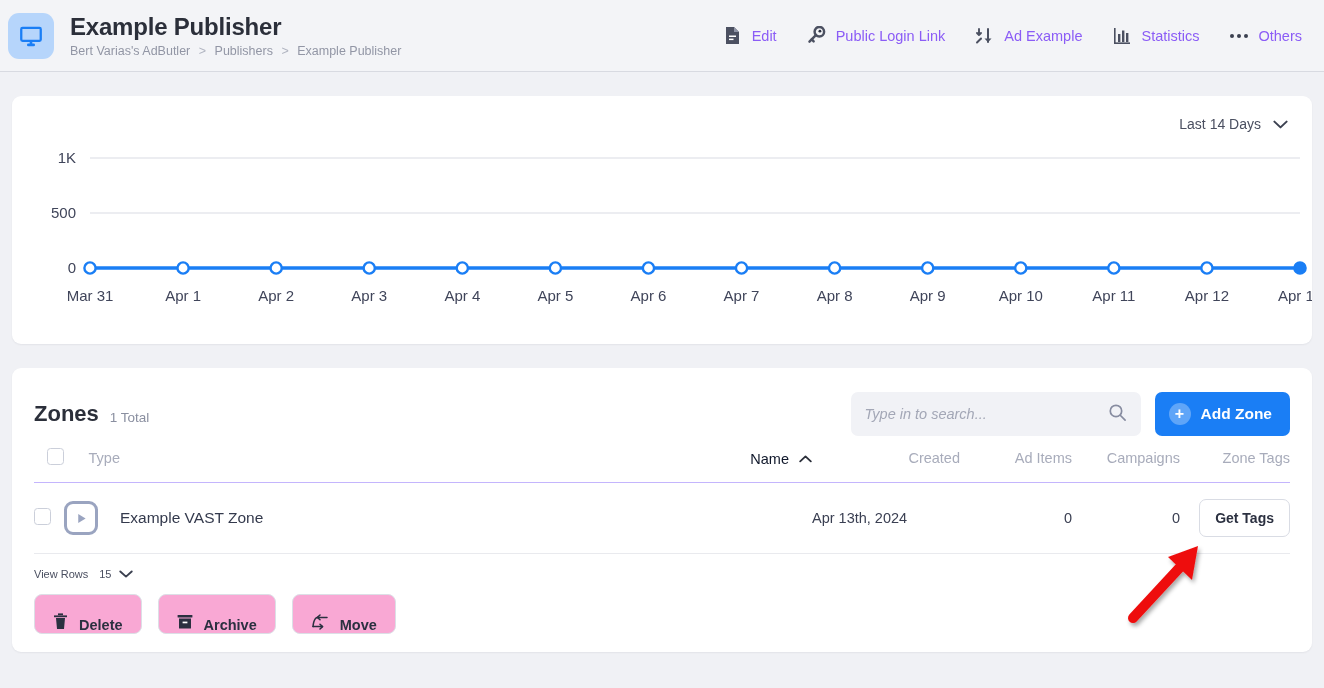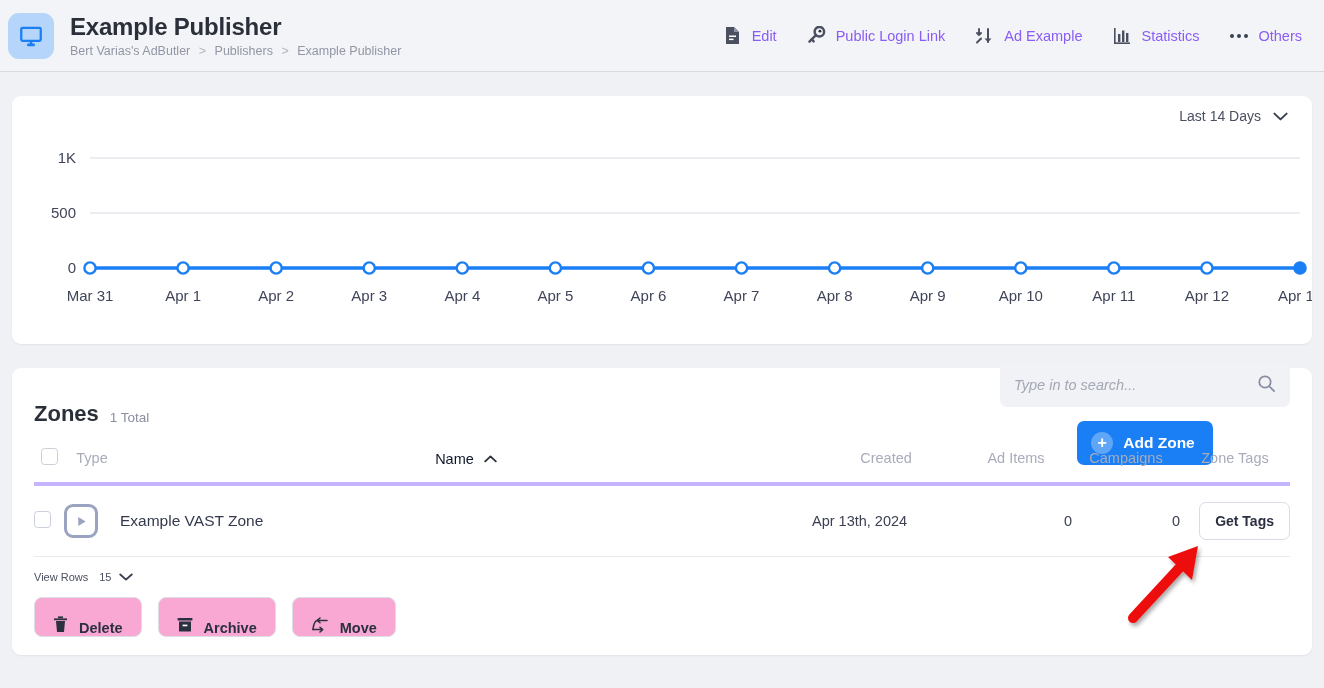--- a/index.html
+++ b/index.html
@@ -67,21 +67,21 @@
   .card {
     background: #fff;
     border-radius: 9px;
     margin: 0 12px;
     box-shadow: 0 1px 2px rgba(20,24,40,.06);
   }
   .chart-card { margin-top: 24px; height: 248px; position: relative; }
 
   .range-picker {
     position: absolute;
-    top: 12px; right: 24px;
+    top: 20px; right: 24px;
     display: flex; align-items: center; gap: 12px;
     font-size: 14px; color: #4a4f60;
     cursor: pointer;
   }
 
   
   .chart-wrap { position: absolute; inset: 0; }
   .chart-svg { width: 100%; height: 100%; display: block; }
   .axis-label { font-family: "Liberation Sans", sans-serif; font-size: 15px; fill: #40455a; }
   .ylab { text-anchor: end; }
@@ -90,21 +90,21 @@
   
   .zones-card { margin-top: 24px; padding: 0 22px 18px 22px; }
   .zones-head {
     display: flex; align-items: center;
     padding-top: 22px;
     height: 70px;
   }
   .zones-title { font-size: 22px; font-weight: bold; color: #2b2f3a; }
   .zones-total { font-size: 13.5px; color: #8a8fa0; margin-left: 11px; position: relative; top: 3px; }
 
-  .head-right { margin-left: auto; display: flex; align-items: center; gap: 14px; flex-direction: column; }
+  .head-right { margin-left: auto; display: flex; align-items: center; gap: 14px; }
   .search-box {
     width: 290px; height: 44px;
     background: #f1f2f6;
     border-radius: 7px;
     display: flex; align-items: center;
     padding: 0 14px;
     cursor: text;
   }
   .search-input {
     border: 0; outline: none; background: transparent;
@@ -128,23 +128,23 @@
     width: 22px; height: 22px; border-radius: 50%;
     background: rgba(255,255,255,.3);
     display: flex; align-items: center; justify-content: center;
     font-size: 16px; font-weight: bold; line-height: 1;
   }
 
   
   table.zones { width: 100%; border-collapse: collapse; table-layout: fixed; }
   table.zones th {
     font-size: 14.5px; font-weight: normal;
-    color: #a8acbb; text-align: center;
+    color: #a8acbb; text-align: right;
     padding: 10px 0 14px 0;
-    border-bottom: 4px solid #c4b5fd;
+    border-bottom: 1px solid #c4b5fd;
     white-space: nowrap;
   }
   table.zones th.active { color: #0f172a; font-weight: normal; }
   table.zones td {
     padding: 16px 0;
     border-bottom: 1px solid #e9eaee;
     font-size: 14.5px; color: #3a3f52;
     vertical-align: middle;
   }
   .col-check { width: 30px; }

